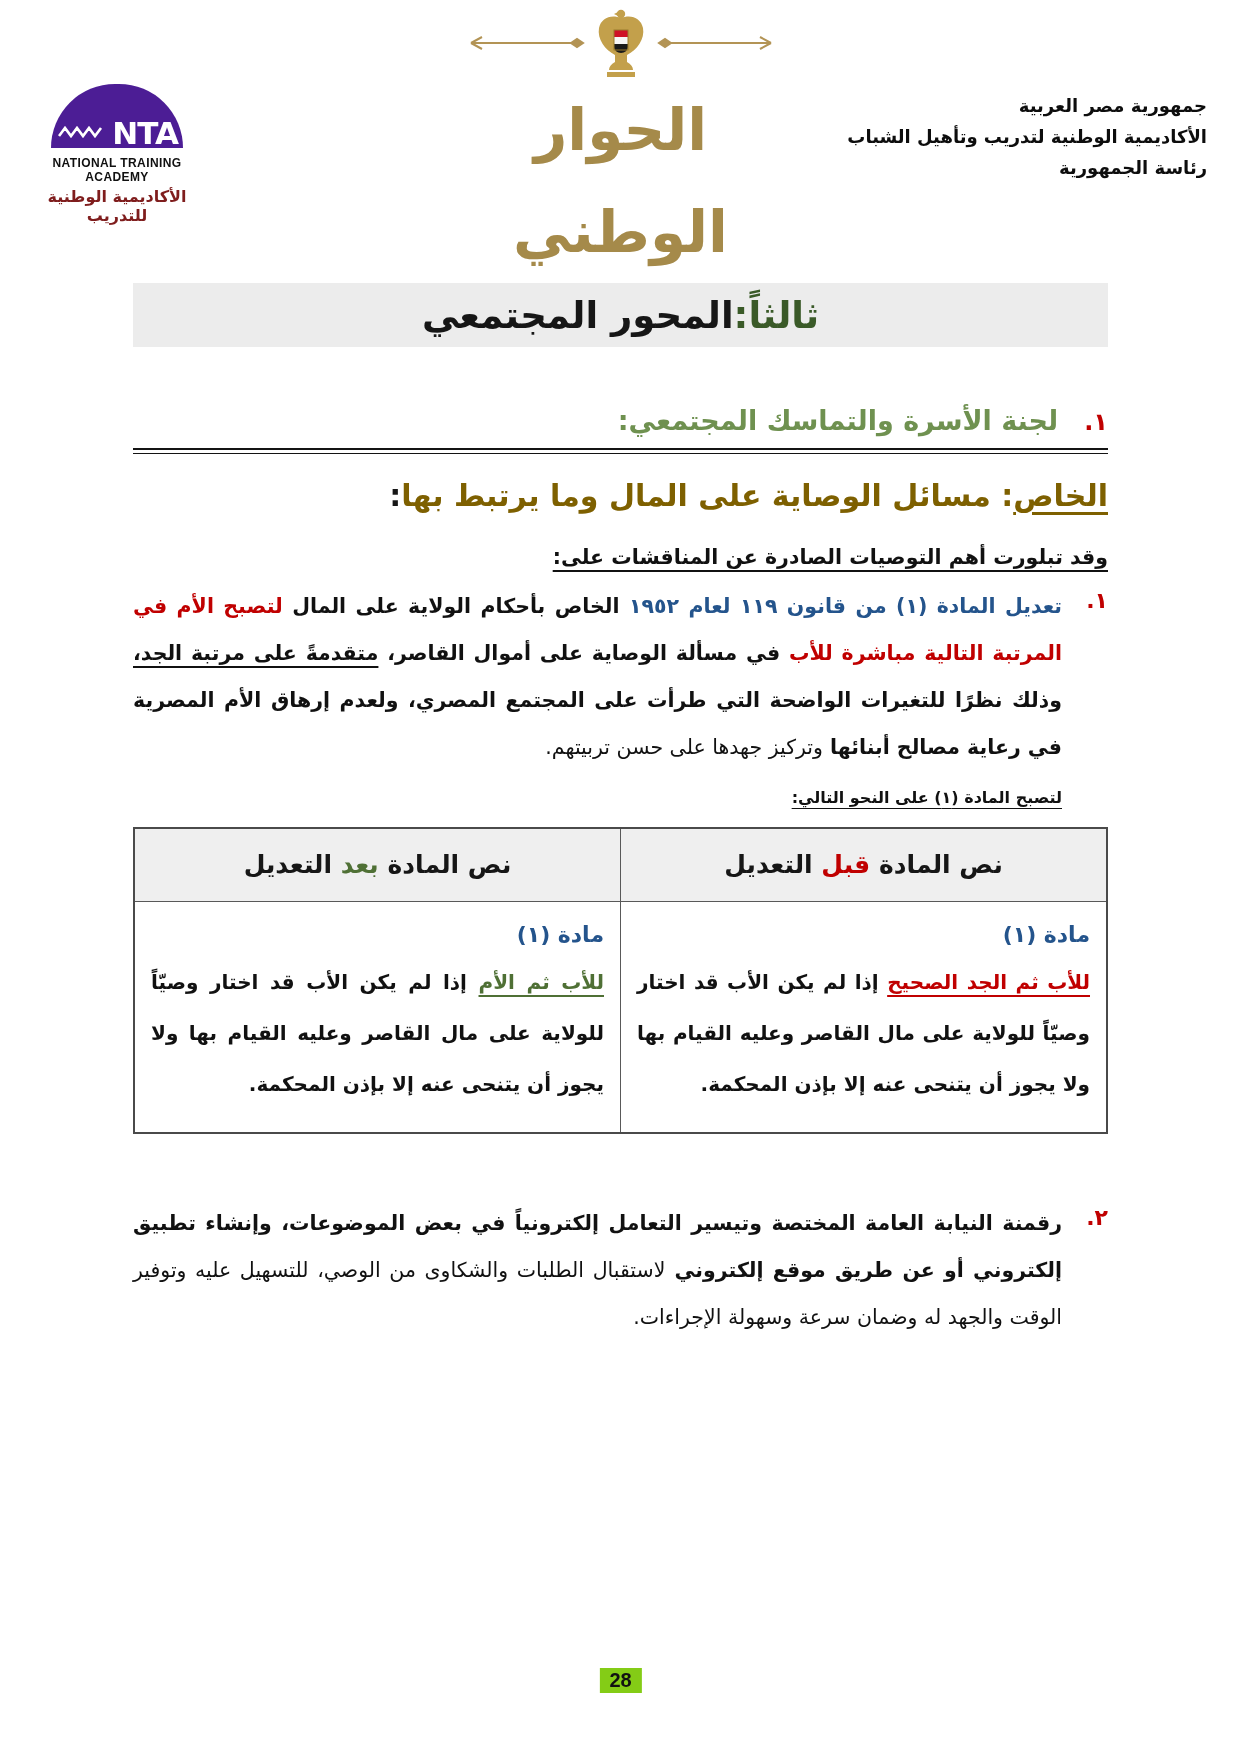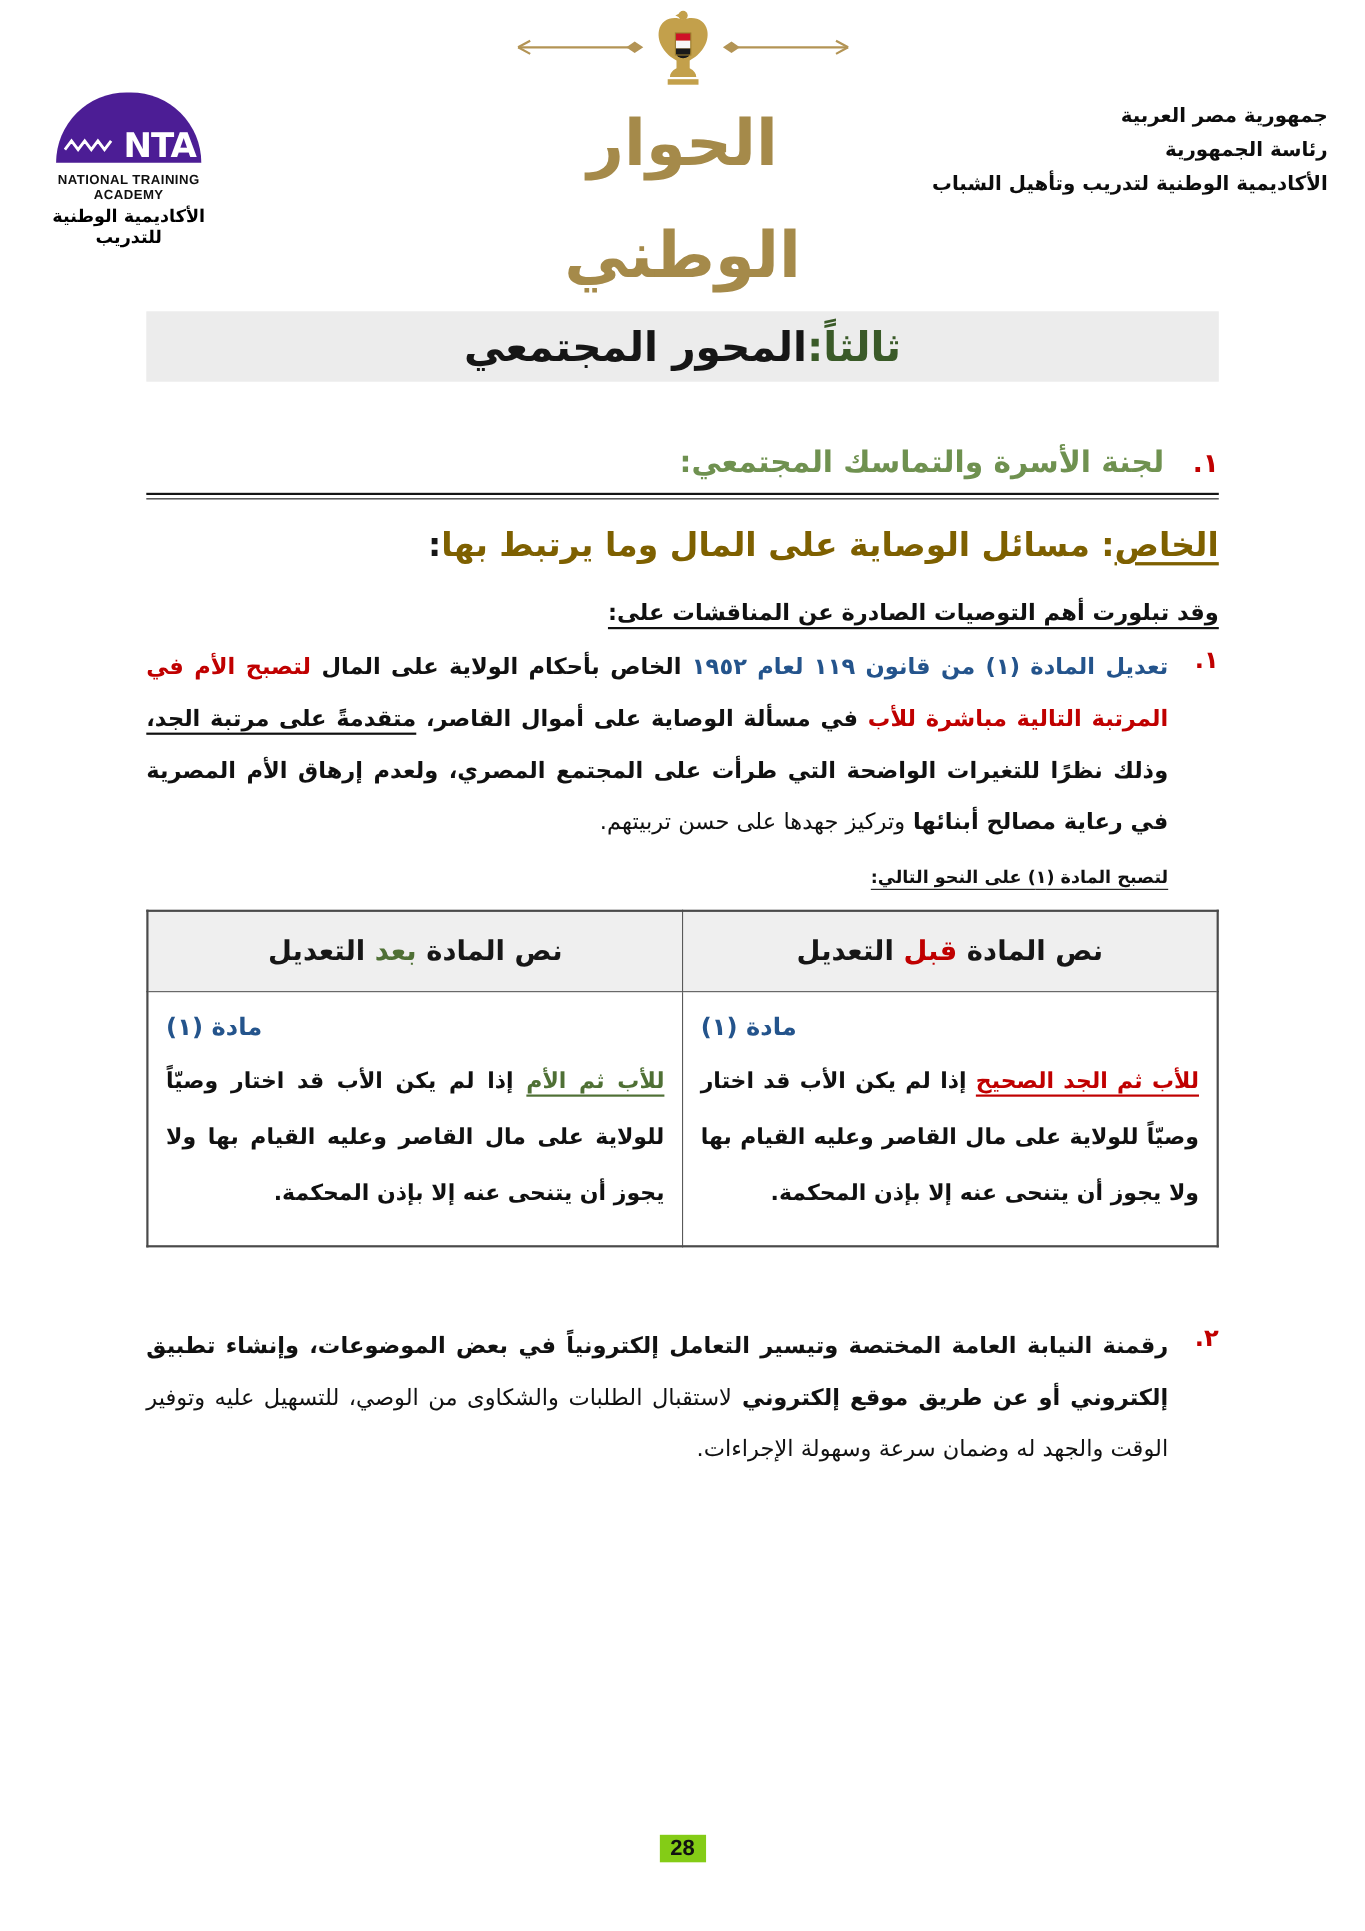--- a/index.html
+++ b/index.html
@@ -5,21 +5,21 @@
   html,body{margin:0;padding:0;background:#ffffff;}
   .page{position:relative;width:1241px;height:1755px;background:#fff;overflow:hidden;
         font-family:"DejaVu Sans",sans-serif;color:#111;}
 
   
   .nta{position:absolute;top:84px;left:26px;width:182px;text-align:center;}
   .dome{position:relative;width:132px;height:64px;margin:0 auto;background:#4c1d95;border-radius:66px 66px 0 0;}
   .dome .zig{position:absolute;left:7px;bottom:9px;}
   .dome .acr{position:absolute;right:5px;bottom:-3px;color:#fff;font-size:31px;font-weight:800;letter-spacing:-1px;}
   .nta .en{margin-top:8px;font-family:"Liberation Sans",sans-serif;font-size:12px;font-weight:700;letter-spacing:.4px;color:#101010;}
-  .nta .ar{margin-top:3px;font-size:16px;font-weight:700;color:#000000;direction:rtl;}
+  .nta .ar{margin-top:3px;font-size:16px;font-weight:700;color:#7f1d1d;direction:rtl;}
 
   .dlg{position:absolute;top:6px;left:50%;transform:translateX(-50%);width:380px;text-align:center;}
   .emblem-row{display:flex;align-items:center;justify-content:center;gap:2px;}
   .calli{font-size:58px;font-weight:700;color:#a58a4a;line-height:1.75;direction:rtl;}
   .tag{font-size:21px;font-weight:800;color:#55565a;margin-top:2px;direction:rtl;}
   .sub{font-size:15px;font-weight:700;color:#6c6d70;letter-spacing:1px;margin-top:7px;direction:rtl;}
 
   .state{position:absolute;top:90px;right:34px;text-align:right;direction:rtl;
          font-size:18px;font-weight:700;line-height:31px;color:#0d0d0d;}
 
@@ -46,21 +46,21 @@
   .li .num{flex:0 0 34px;color:#c00000;font-weight:800;font-size:22px;padding-top:5px;}
   .li .bd{margin:0;flex:1;font-size:20.5px;font-weight:700;line-height:2.3;text-align:justify;}
 
   .becomes{margin:16px 46px 0 0;font-size:16px;font-weight:700;text-decoration:underline;
            text-underline-offset:5px;width:fit-content;}
 
   table.cmp{width:100%;border-collapse:collapse;margin-top:20px;border:2px solid #4a4a4a;}
   .cmp th,.cmp td{border:1.6px solid #595959;}
   .cmp th{background:#efefef;height:70px;font-size:25px;font-weight:800;text-align:center;color:#161616;}
   .cmp td{vertical-align:top;padding:12px 16px 22px;width:50%;}
-  .article{color:#24548c;text-align:left;font-size:22px;font-weight:700;margin:8px 0 10px;}
+  .article{color:#24548c;text-align:right;font-size:22px;font-weight:700;margin:8px 0 10px;}
   .cell-text{margin:0;font-size:20px;font-weight:700;line-height:2.55;text-align:justify;}
 
   .page-num{position:absolute;top:1668px;left:50%;transform:translateX(-50%);
             background:#84cc16;padding:1px 10px;font-size:20px;font-weight:700;
             font-family:"Liberation Sans",sans-serif;color:#111;}
 
   
   .run.green-dark{color:#3a5a28;}
   .run.dark{color:#161616;}
   .run.navy{color:#24548c;}
@@ -116,22 +116,22 @@
         </g>
       </svg>
     </div>
     <div class="calli">الحوار الوطني</div>
     <div class="tag">الطريق نحو الجمهورية الجديدة</div>
     <div class="sub">مســاحـــات مشـــتركـــة</div>
   </div>
 
   <div class="state">
     <div>جمهورية مصر العربية</div>
+    <div>الأكاديمية الوطنية لتدريب وتأهيل الشباب</div>
     <div>رئاسة الجمهورية</div>
-    <div>الأكاديمية الوطنية لتدريب وتأهيل الشباب</div>
   </div>
 
   <main class="content">
 
     <h1 class="title-bar">
         <span class="run green-dark">ثالثاً: </span>
         <span class="run dark">المحور المجتمعي</span>
       </h1>
 
     <div class="sec">

